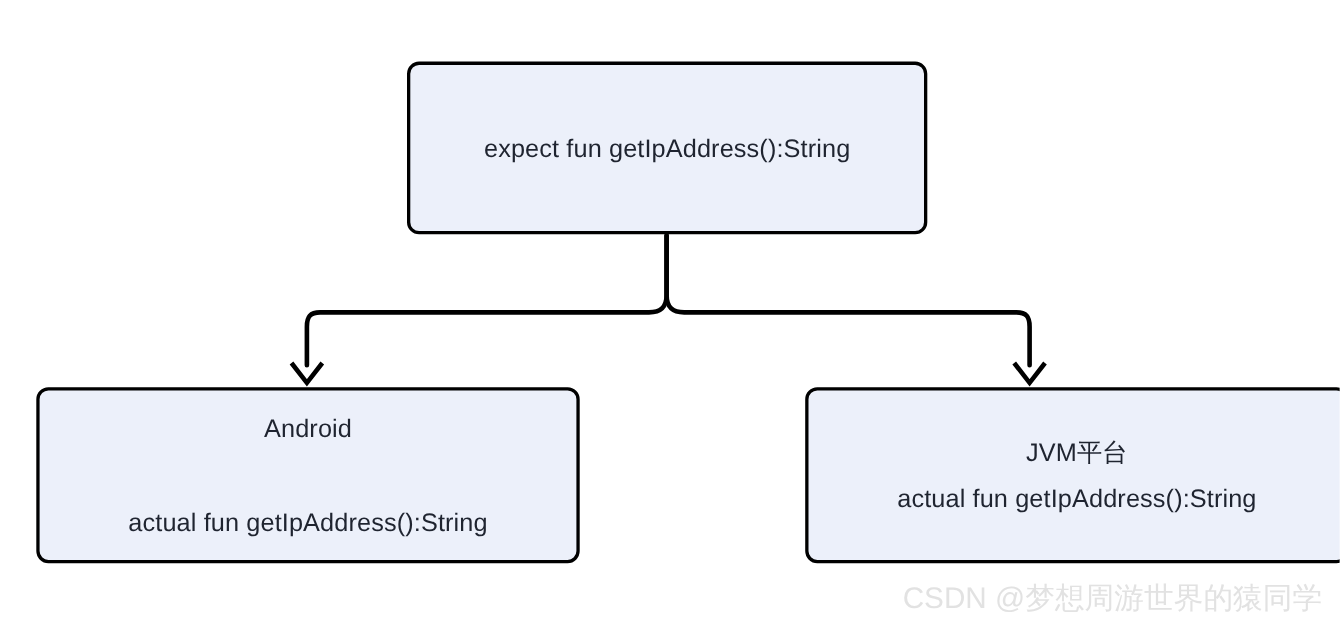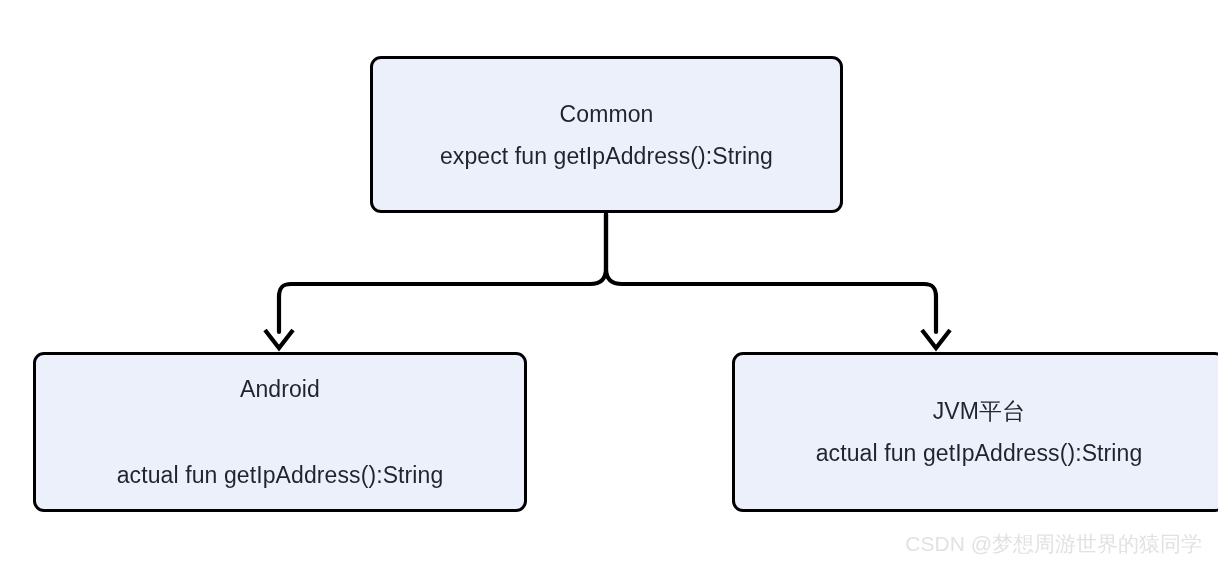--- a/index.html
+++ b/index.html
@@ -63,21 +63,21 @@
     top: 352px;
     width: 494px;
     height: 160px;
     margin-left: 40px;
   }
   #watermark {
     position: absolute;
     right: 16px;
     bottom: 10px;
     color: #E2E2E2;
-    font-size: 21px;
+    font-size: 27px;
     line-height: 28px;
     white-space: nowrap;
     z-index: 3;
   }
 </style>
 </head>
 <body>
 
 <div id="canvas">
 
@@ -93,21 +93,20 @@
              L 924 284
              C 933 284, 936 288, 936 297
              L 936 332" fill="none" stroke="#000000" stroke-width="4.2" stroke-linecap="round" stroke-linejoin="round"></path>
 
     <path d="M 265 330 L 279 348 L 293 330" fill="none" stroke="#000000" stroke-width="4.2" stroke-linecap="butt" stroke-linejoin="miter"></path>
 
     <path d="M 922 330 L 936 348 L 950 330" fill="none" stroke="#000000" stroke-width="4.2" stroke-linecap="butt" stroke-linejoin="miter"></path>
   </svg>
 
   <div class="node-box" id="node-common">
-    <div class="node-line">Common</div>
     <div class="node-line">expect fun getIpAddress():String</div>
   </div>
 
   <div class="node-box" id="node-android">
     <div class="node-line">Android</div>
     <div class="node-line">actual fun getIpAddress():String</div>
   </div>
 
   <div class="node-box" id="node-jvm">
     <div class="node-line">JVM平台</div>

